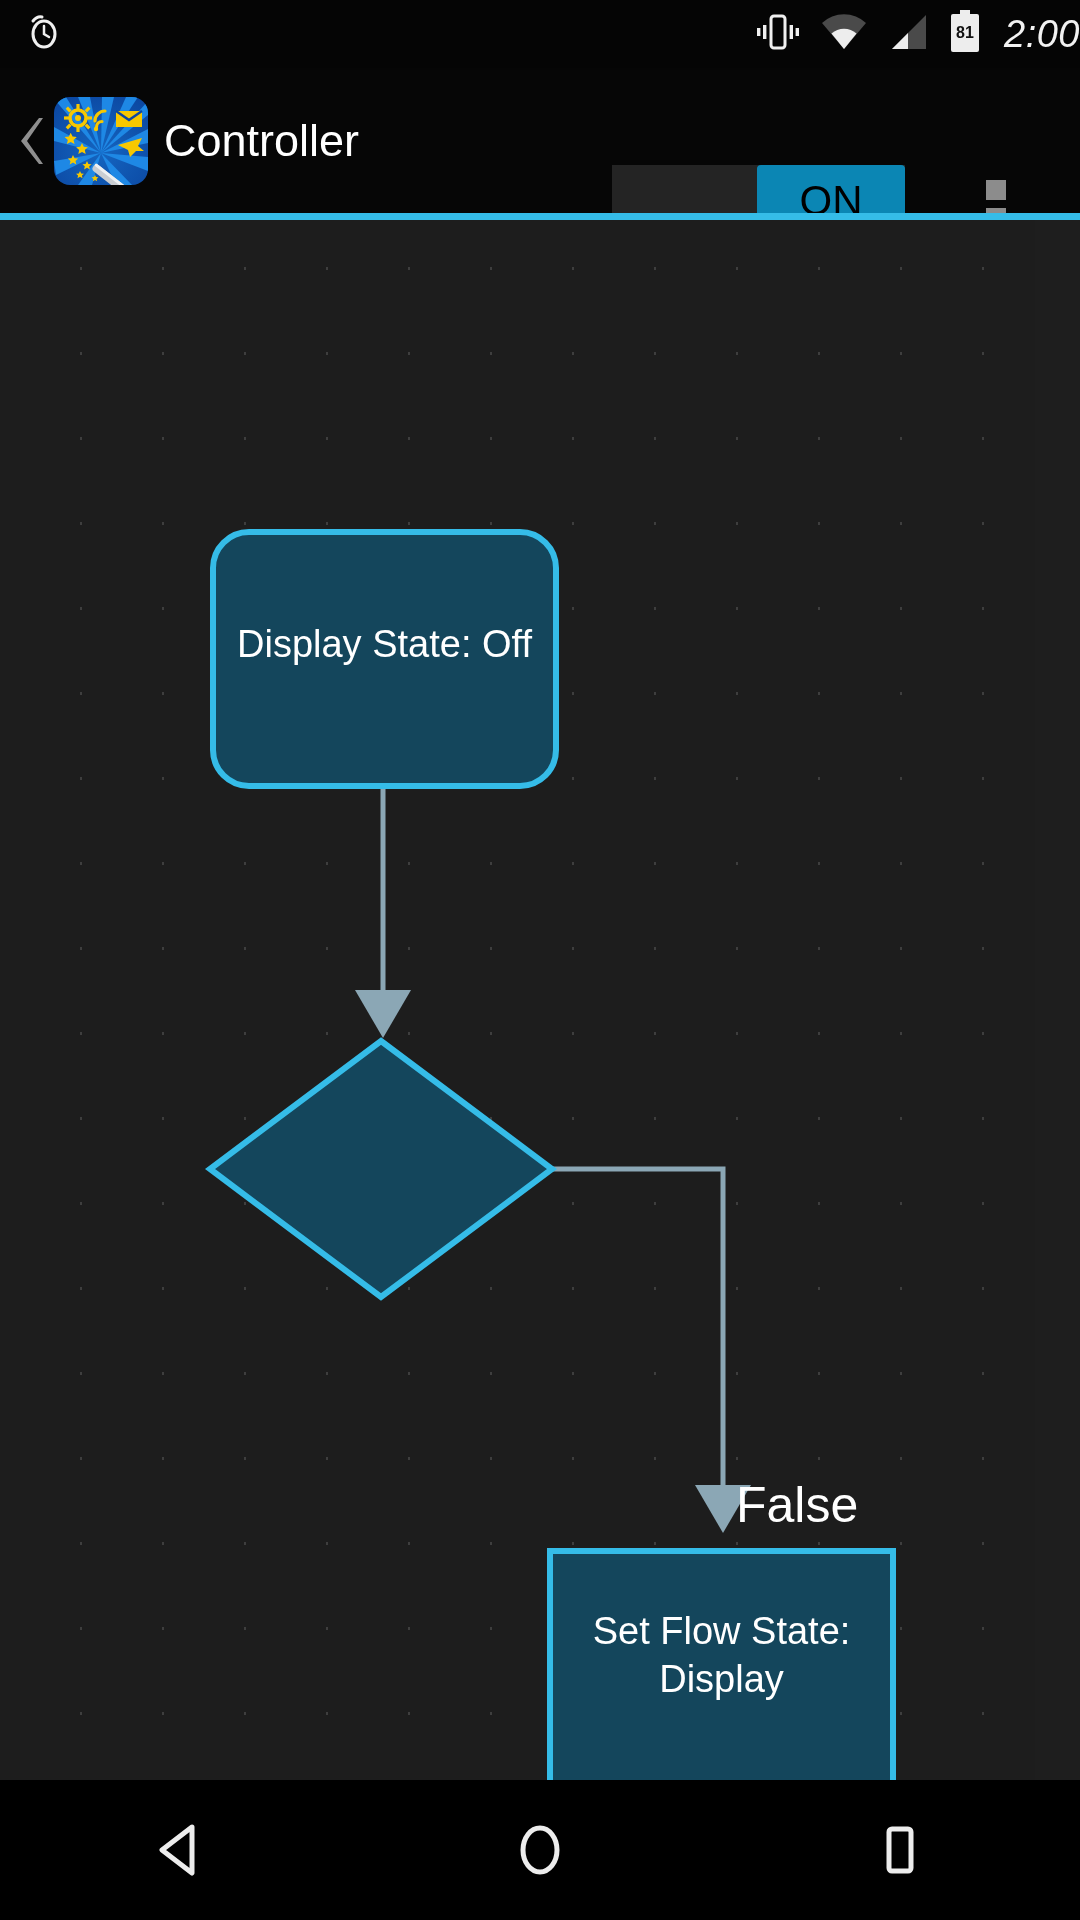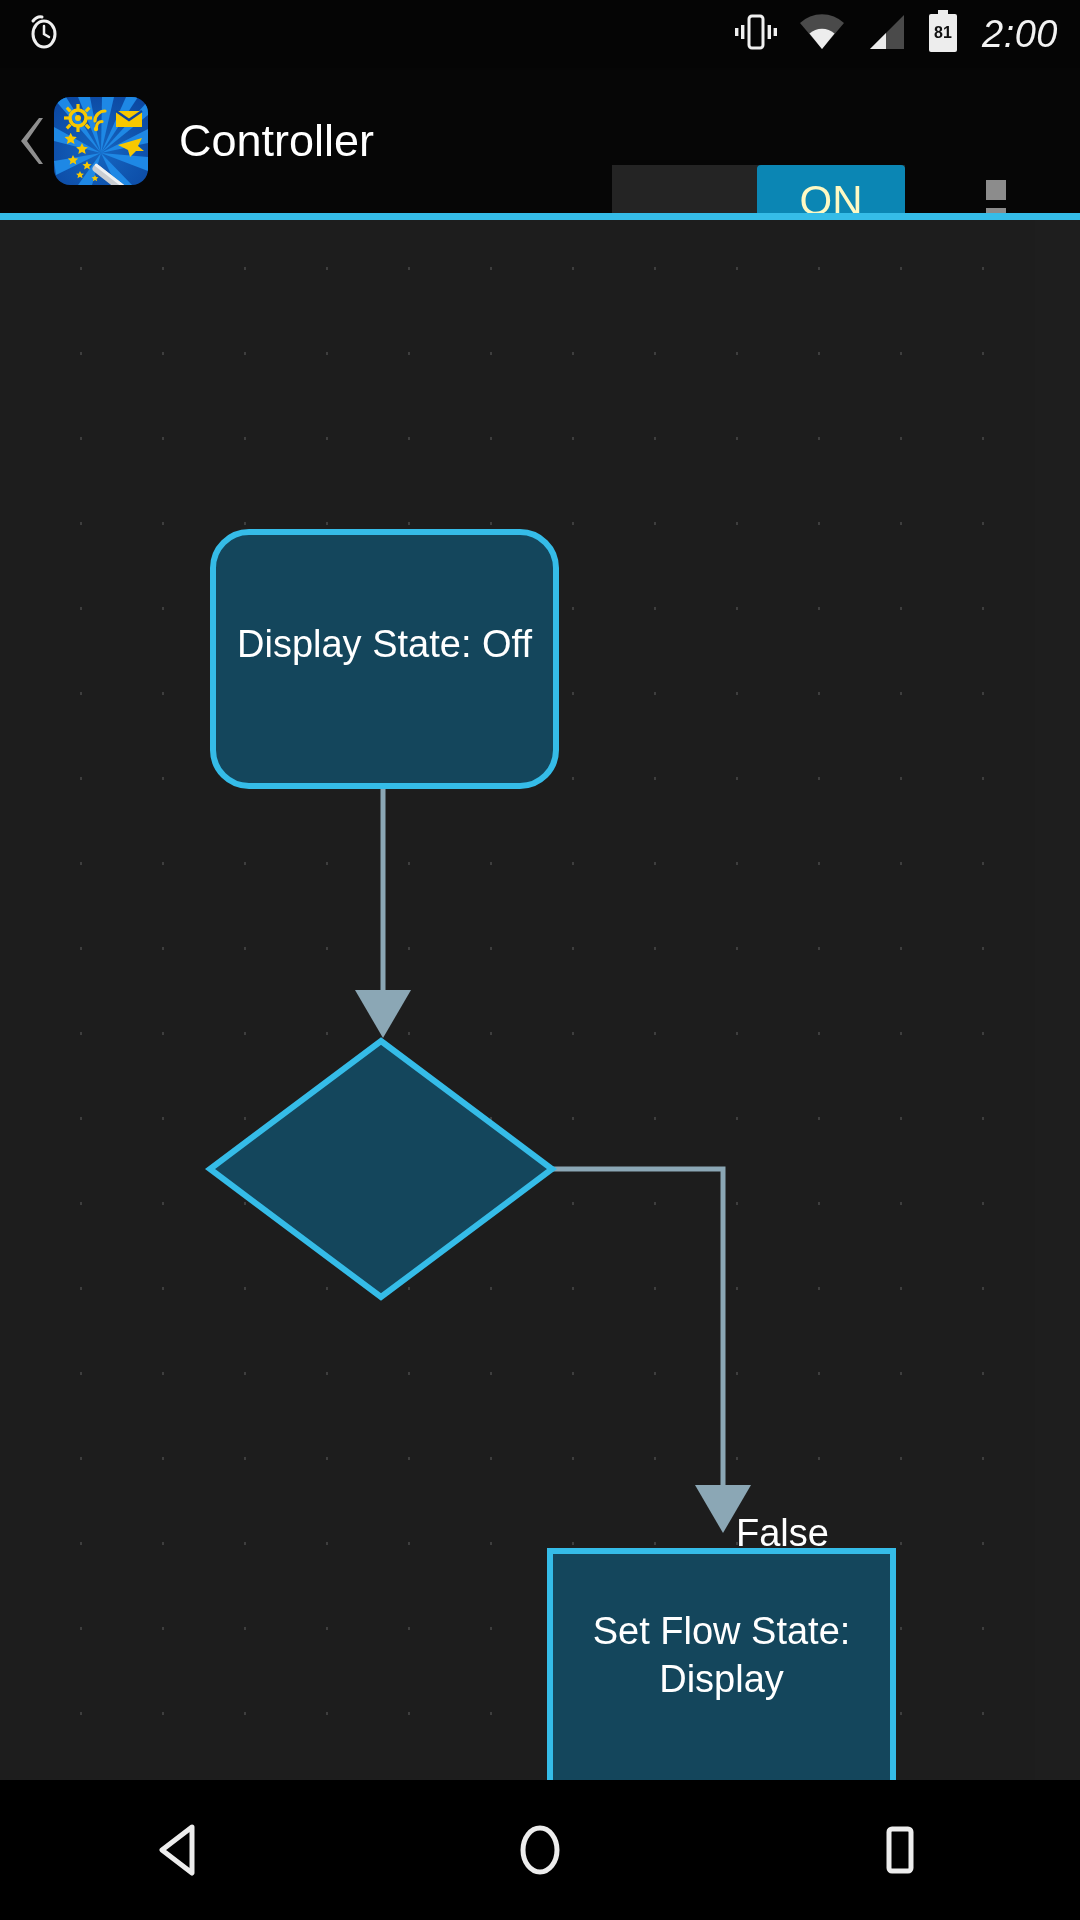--- a/index.html
+++ b/index.html
@@ -18,21 +18,21 @@
 
   
   #status-bar {
     position:absolute; left:0; top:0;
     width:1080px; height:68px;
     background:#050505;
     display:flex; align-items:center;
   }
   #status-left { padding-left:24px; display:flex; align-items:center; }
   #status-right {
-    margin-left:auto; padding-right:22px;
+    margin-left:auto; 
     display:flex; align-items:center; gap:18px;
   }
   .sb-icon { display:block; }
   #status-clock {
     color:#f2f2f2; font-size:38px; letter-spacing:0.5px;
     font-family:"Liberation Sans", sans-serif;
     margin-left:4px;
     font-style:italic;
   }
 
@@ -48,35 +48,35 @@
     display:flex; align-items:center; justify-content:center;
   }
   #app-icon {
     width:98px; height:88px;
     margin-left:2px;
     position:relative;
     flex:0 0 auto;
   }
   #app-title {
     color:#ffffff; font-size:45px;
-    margin-left:29px; white-space:nowrap;
+    margin-left:14px; white-space:nowrap;
     font-weight:normal;
   }
   #enable-toggle {
     position:absolute; left:612px; top:97px;
     width:293px; height:72px;
     background:#242424;
     display:flex; justify-content:flex-end; align-items:stretch;
   }
   #toggle-thumb {
     width:148px; height:72px;
     background:#0b86b4;
     border-radius:4px;
     display:flex; align-items:center; justify-content:center;
-    color:#fef9c3; font-size:42px;
+    color:#000000; font-size:42px;
     box-shadow:0 1px 0 #0c5e7d;
   }
   #overflow-menu {
     position:absolute; left:986px; top:112px;
     width:20px; height:76px;
     display:flex; flex-direction:column; justify-content:space-between;
     cursor:pointer;
   }
   #overflow-menu span {
     display:block; width:20px; height:20px; background:#8c8c8c;
@@ -104,22 +104,22 @@
   .node-label {
     position:absolute;
     color:#ffffff;
     text-align:center;
     font-size:38px;
     line-height:48px;
     pointer-events:none;
   }
   #edge-label-false {
     position:absolute;
-    color:#ffffff; font-size:38px;
-    left:736px; top:1292px;
+    color:#ffffff; font-size:50px;
+    left:736px; top:1256px;
   }
 
   
   #nav-bar {
     position:absolute; left:0; top:1780px;
     width:1080px; height:140px;
     background:#000000;
     display:flex; align-items:center; justify-content:space-around;
   }
   .nav-btn { width:140px; height:140px; display:flex; align-items:center; justify-content:center; cursor:pointer; }

